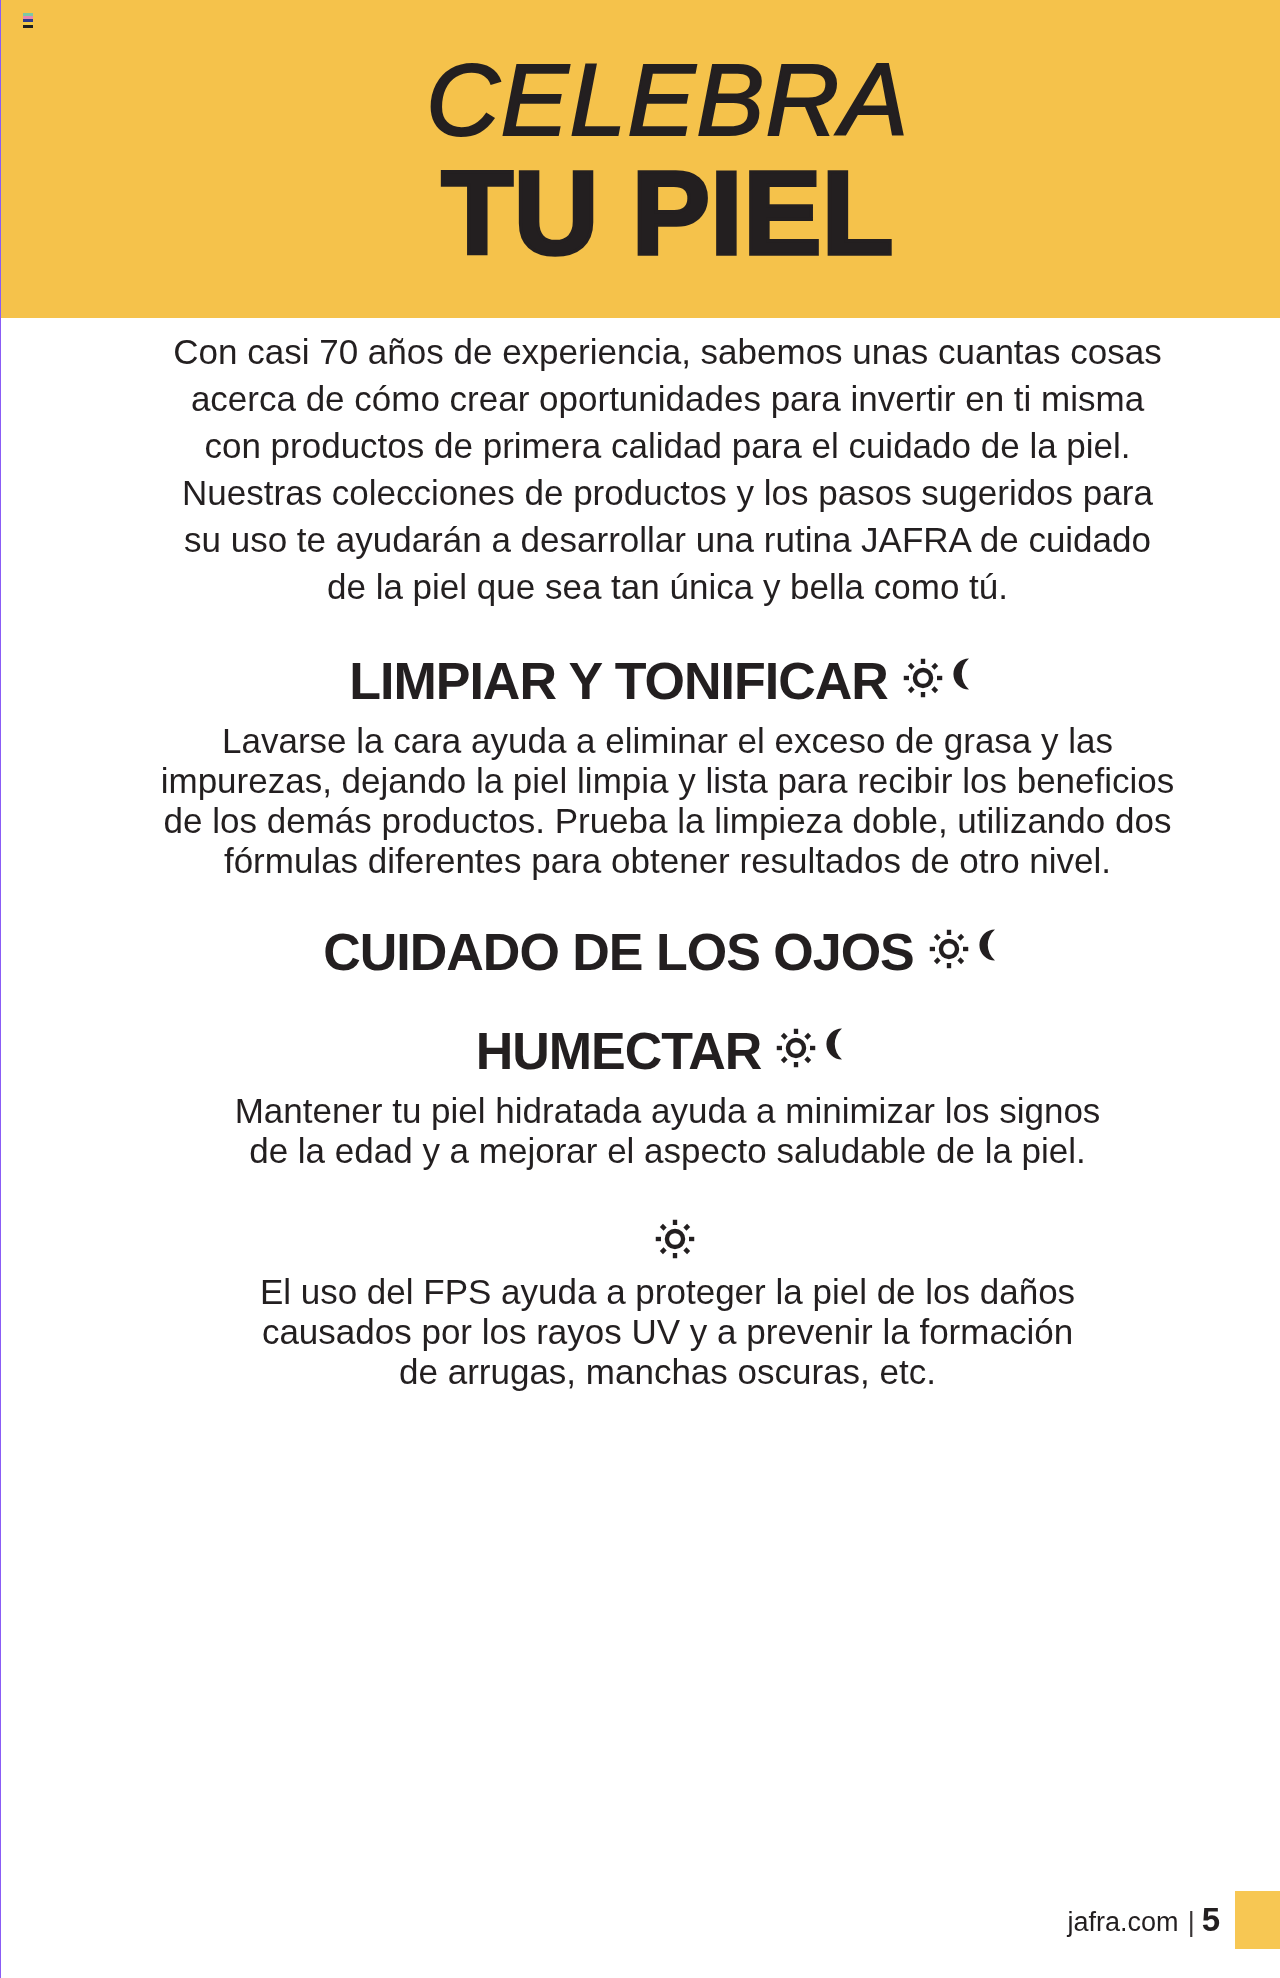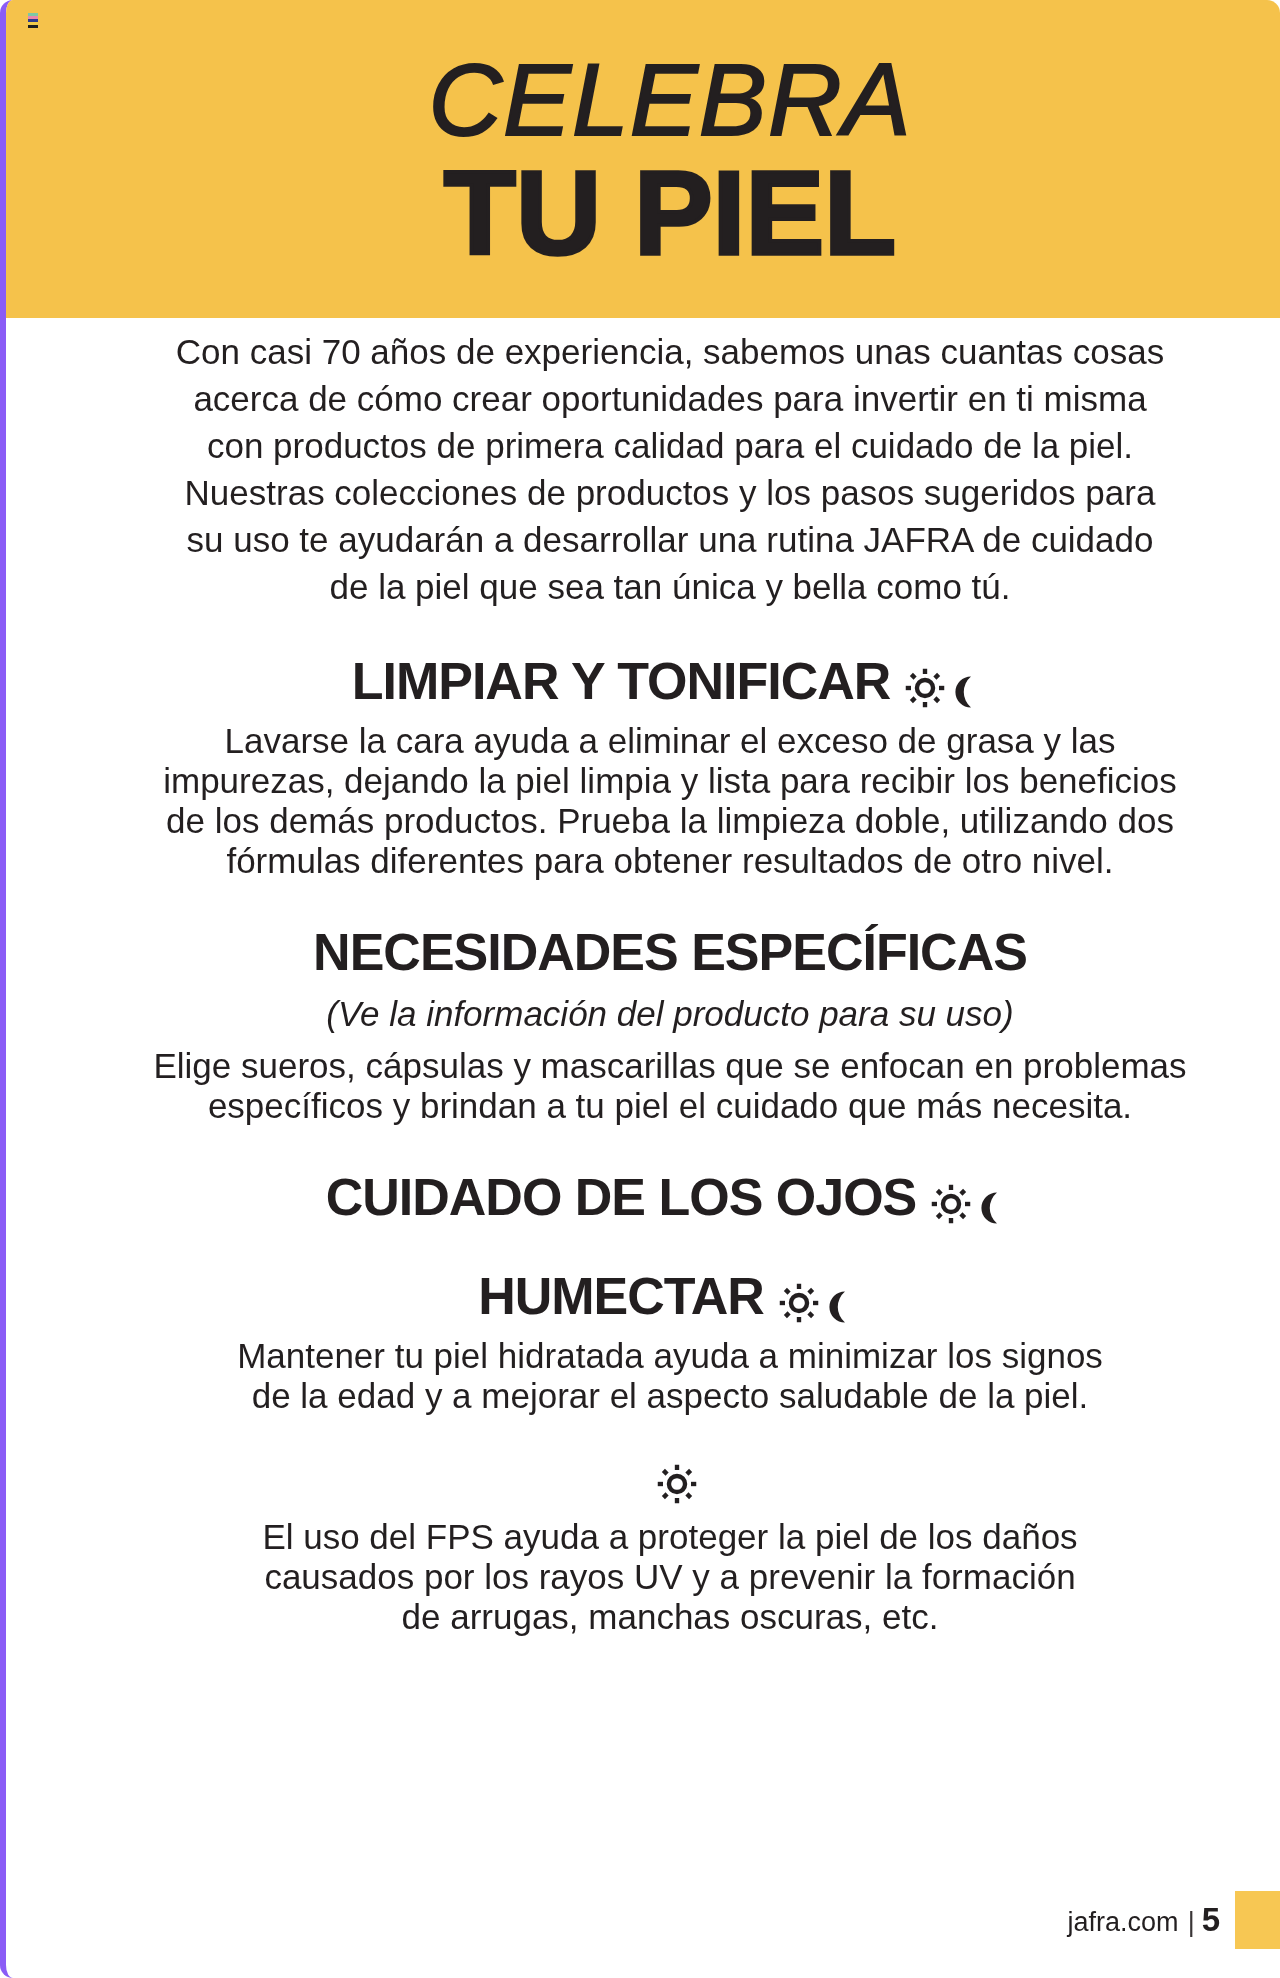--- a/index.html
+++ b/index.html
@@ -8,22 +8,21 @@
     font-family: "Liberation Sans", "DejaVu Sans", sans-serif;
     background: #ffffff;
   }
   .page {
     position: relative;
     width: 1280px;
     height: 1978px;
     background: #ffffff;
     overflow: hidden;
     color: #231f20;
-    border-left: 6px solid #8b5cf6;
-    border-radius: 13px;
+    border-left: 1px solid #8b5cf6;
   }
   
   .banner {
     position: relative;
     width: 100%;
     height: 318px;
     padding-top: 44px;
   }
   .color-bar {
     position: absolute;
@@ -62,21 +61,21 @@
     line-height: 47px;
     font-weight: 400;
   }
   .section h2 {
     margin: 43px 0 12px 0;
     font-size: 52px;
     line-height: 56px;
     font-weight: 700;
     letter-spacing: -1px;
     display: flex;
-    align-items: flex-end;
+    align-items: flex-start;
     justify-content: center;
   }
   .section h2 .heading-text { white-space: nowrap; }
   .icon { display: inline-block; flex: none; }
   .icon.sun  { width: 42px; height: 42px; margin-left: 14px; margin-top: 4px; }
   .icon.moon { width: 34px; height: 34px; margin-left: 8px;  margin-top: 4px; }
   .icon svg { display: block; width: 100%; height: 100%; }
   .subtitle {
     font-size: 35px;
     line-height: 44px;
@@ -150,27 +149,20 @@
             <span class="icon moon">
               <svg viewBox="0 0 24 24">
                 <path d="M12,1 A11,11 0 0,0 12,23 A14.4,14.4 0 0,1 12,1 Z" fill="#231f20"></path>
               </svg>
             </span>
           </h2>
 
     <p class="body">Lavarse la cara ayuda a eliminar el exceso de grasa y las<br>impurezas, dejando la piel limpia y lista para recibir los beneficios<br>de los demás productos. Prueba la limpieza doble, utilizando dos<br>fórmulas diferentes para obtener resultados de otro nivel.</p>
   </section>
 
-  <section class="section">
-    <h2>
-      <span class="heading-text">NECESIDADES ESPECÍFICAS</span>
-    </h2>
-    <p class="subtitle">(Ve la información del producto para su uso)</p>
-    <p class="body">Elige sueros, cápsulas y mascarillas que se enfocan en problemas<br>específicos y brindan a tu piel el cuidado que más necesita.</p>
-  </section>
 
   <section class="section">
     <h2>
       <span class="heading-text">CUIDADO DE LOS OJOS</span>
     <span class="icon sun">
               <svg viewBox="0 0 24 24">
                 <circle cx="12" cy="12" r="4.6" fill="none" stroke="#231f20" stroke-width="2.5"></circle>
                 <line x1="20.00" y1="12.00" x2="23.00" y2="12.00" stroke="#231f20" stroke-width="2.5"></line>
                 <line x1="17.66" y1="17.66" x2="19.78" y2="19.78" stroke="#231f20" stroke-width="2.5"></line>
                 <line x1="12.00" y1="20.00" x2="12.00" y2="23.00" stroke="#231f20" stroke-width="2.5"></line>

